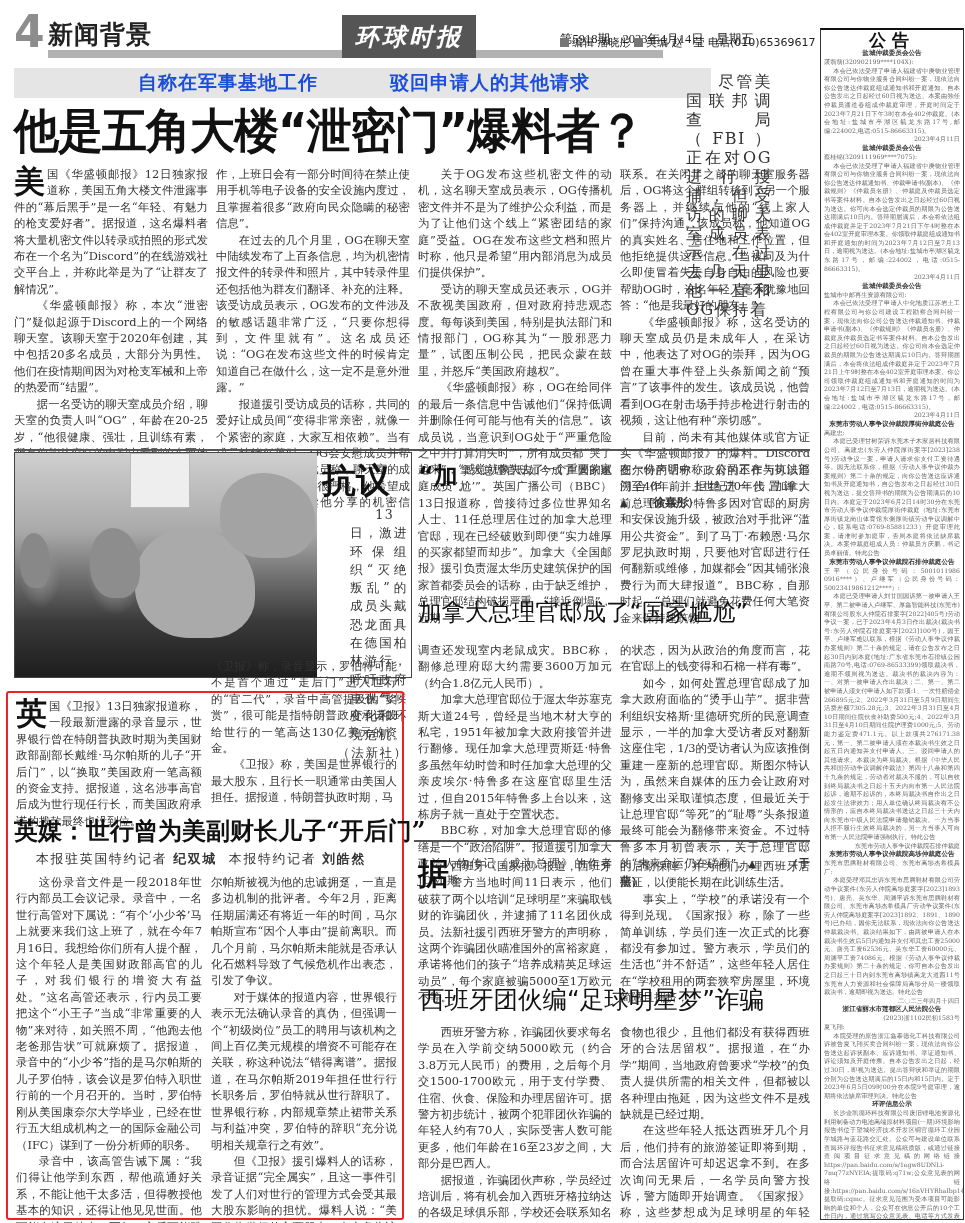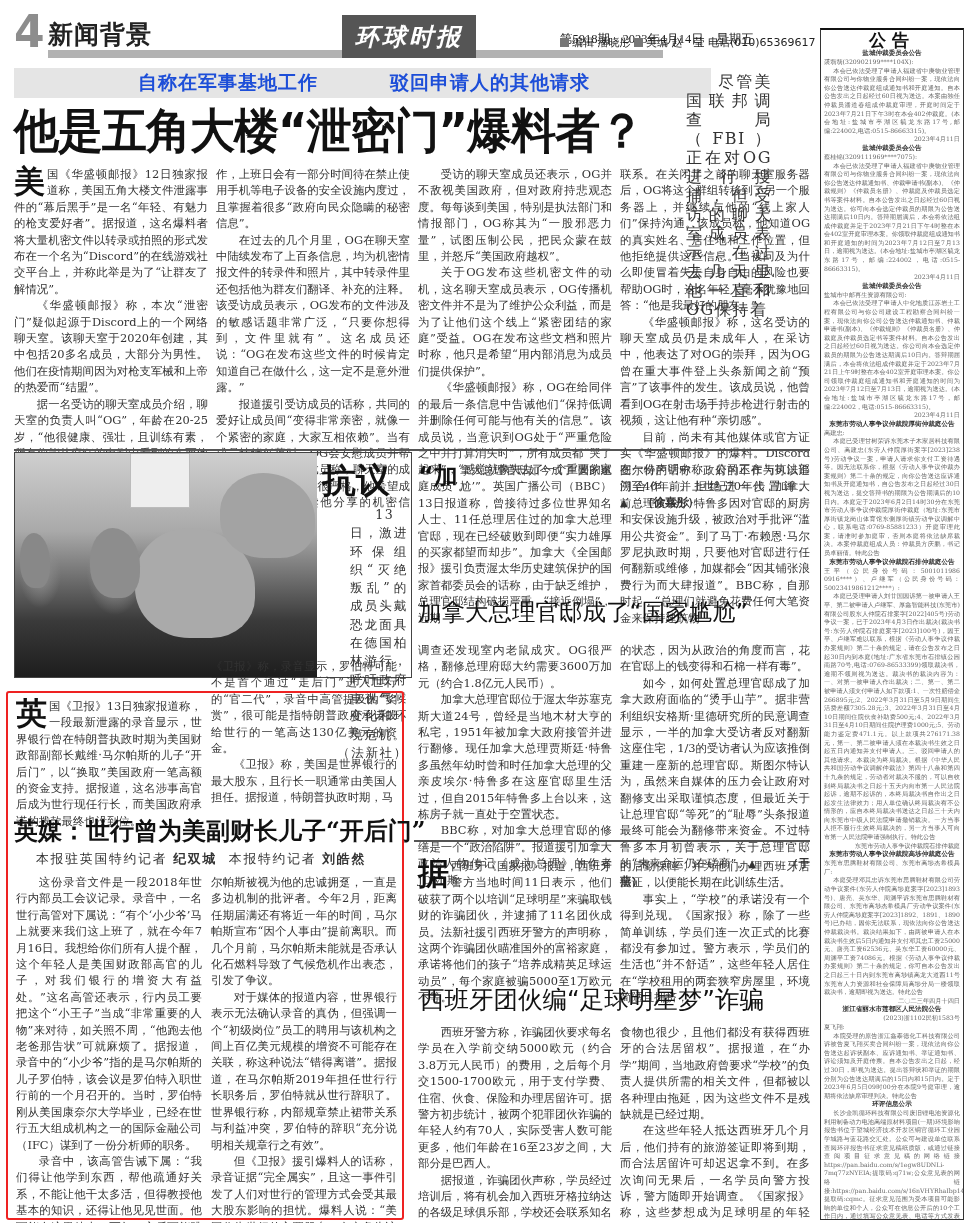--- a/index.html
+++ b/index.html
@@ -90,22 +90,22 @@
   <p class="noindent"><span class="dropcap">美</span><span>国《华盛顿邮报》12日独家报道称，美国五角大楼文件泄露事件的“幕后黑手”是一名“年轻、有魅力的枪支爱好者”。据报道，这名爆料者将大量机密文件以转录或拍照的形式发布在一个名为“Discord”的在线游戏社交平台上，并称此举是为了“让群友了解情况”。</span></p>
   <p>《华盛顿邮报》称，本次“泄密门”疑似起源于Discord上的一个网络聊天室。该聊天室于2020年创建，其中包括20多名成员，大部分为男性。他们在疫情期间因为对枪支军械和上帝的热爱而“结盟”。</p>
   <p>据一名受访的聊天室成员介绍，聊天室的负责人叫“OG”，年龄在20-25岁，“他很健康、强壮，且训练有素，所有你能从疯狂的电影中看到的东西他都具备”。据报道，“OG”是原始黑帮的俚语。OG声称自己在某“军事基地”工</p>
 </div>
 <div class="abs col" style="left:216px; top:166px; width:194px;">
   <p class="noindent">作，上班日会有一部分时间待在禁止使用手机等电子设备的安全设施内度过，且掌握着很多“政府向民众隐瞒的秘密信息”。</p>
   <p>在过去的几个月里，OG在聊天室中陆续发布了上百条信息，均为机密情报文件的转录件和照片，其中转录件里还包括他为群友们翻译、补充的注释。该受访成员表示，OG发布的文件涉及的敏感话题非常广泛，“只要你想得到，文件里就有”。这名成员还说：“OG在发布这些文件的时候肯定知道自己在做什么，这一定不是意外泄露。”</p>
   <p>报道援引受访成员的话称，共同的爱好让成员间“变得非常亲密，就像一个紧密的家庭，大家互相依赖”。当有成员情绪低落时，OG会安慰成员并帮助其稳定情绪。该成员称，聊天室的成员都服从OG，“OG很严格，他希望成员们都能仔细阅读他分享的机密信息”。</p>
 </div>
 <div class="abs col" style="left:418px; top:166px; width:194px;">
+  <p>关于OG发布这些机密文件的动机，这名聊天室成员表示，OG传播机密文件并不是为了维护公众利益，而是为了让他们这个线上“紧密团结的家庭”受益。OG在发布这些文档和照片时称，他只是希望“用内部消息为成员们提供保护”。</p>
   <p>受访的聊天室成员还表示，OG并不敌视美国政府，但对政府持悲观态度。每每谈到美国，特别是执法部门和情报部门，OG称其为“一股邪恶力量”，试图压制公民，把民众蒙在鼓里，并怒斥“美国政府越权”。</p>
-  <p>关于OG发布这些机密文件的动机，这名聊天室成员表示，OG传播机密文件并不是为了维护公众利益，而是为了让他们这个线上“紧密团结的家庭”受益。OG在发布这些文档和照片时称，他只是希望“用内部消息为成员们提供保护”。</p>
   <p>《华盛顿邮报》称，OG在给同伴的最后一条信息中告诫他们“保持低调并删除任何可能与他有关的信息”。该成员说，当意识到OG处于“严重危险之中并打算消失时”，所有成员都“哭了起来”，“感觉就像失去了一个重要的家庭成员”。</p>
 </div>
 <div class="abs col" style="left:620px; top:166px; width:190px;">
   <p class="noindent">联系。在关闭了之前的聊天室服务器后，OG将这个群组转移到了另一个服务器上，并继续与他的“线上家人们”保持沟通。该成员称，他知道OG的真实姓名、居住地和工作位置，但他拒绝提供这些信息。当被问及为什么即使冒着失去自身自由的风险也要帮助OG时，这名年轻人毫不犹豫地回答：“他是我最好的朋友。”</p>
   <p>《华盛顿邮报》称，这名受访的聊天室成员仍是未成年人，在采访中，他表达了对OG的崇拜，因为OG曾在重大事件登上头条新闻之前“预言”了该事件的发生。该成员说，他曾看到OG在射击场手持步枪进行射击的视频，这让他有种“亲切感”。</p>
   <p><span>目前，尚未有其他媒体或官方证实《华盛顿邮报》的爆料。Discord在一份声明中称，公司正在与执法部门合作，并拒绝进一步置评。</span><span class="end-mark">▲</span>&nbsp;&nbsp;&nbsp;&nbsp;<span class="sign">（徐嘉彤）</span></p>
 </div>
 
 <div class="abs rule-mid"></div>
 
@@ -124,21 +124,21 @@
 </div>
 
 <div class="abs col" style="left:418px; top:462px; width:194px;">
   <p class="noindent"><span class="canada-quote-cap">“加</span><span>拿大总理官邸如今成了‘国家尴尬’”。英国广播公司（BBC）13日报道称，曾接待过多位世界知名人士、11任总理居住过的加拿大总理官邸，现在已经破败到即便“实力雄厚的买家都望而却步”。加拿大《全国邮报》援引负责渥太华历史建筑保护的国家首都委员会的话称，由于缺乏维护，总理官邸结构破损严重，“接近倒塌”，近期</span></p>
 </div>
 <div class="abs col" style="left:620px; top:462px; width:190px;">
   <p class="noindent">图尔特的话称，政府的不作为可以追溯至40年前。上世纪70年代，加拿大前总理皮埃尔·特鲁多因对官邸的厨房和安保设施升级，被政治对手批评“滥用公共资金”。到了马丁·布赖恩·马尔罗尼执政时期，只要他对官邸进行任何翻新或维修，加媒都会“因其铺张浪费行为而大肆报道”。BBC称，自那时起，“总理们就避免花费任何大笔资金来保持建筑物</p>
 </div>
 <div class="abs canada-headline">加拿大总理官邸成了“国家尴尬”</div>
 <div class="abs col" style="left:418px; top:642px; width:194px;">
-  <p class="noindent">调查还发现室内老鼠成灾。OG很严格，翻修总理府邸大约需要3600万加元（约合1.8亿元人民币）。</p>
+  <p class="noindent">调查还发现室内老鼠成灾。BBC称，翻修总理府邸大约需要3600万加元（约合1.8亿元人民币）。</p>
   <p>加拿大总理官邸位于渥太华苏塞克斯大道24号，曾经是当地木材大亨的私宅，1951年被加拿大政府接管并进行翻修。现任加拿大总理贾斯廷·特鲁多虽然年幼时曾和时任加拿大总理的父亲皮埃尔·特鲁多在这座官邸里生活过，但自2015年特鲁多上台以来，这栋房子就一直处于空置状态。</p>
   <p>BBC称，对加拿大总理官邸的修缮是一个“政治陷阱”。报道援引加拿大政治人物传记《成为总理》的作者JDM·斯</p>
 </div>
 <div class="abs col" style="left:620px; top:642px; width:190px;">
   <p class="noindent">的状态，因为从政治的角度而言，花在官邸上的钱变得和石棉一样有毒”。</p>
   <p><span>如今，如何处置总理官邸成了加拿大政府面临的“烫手山芋”。据非营利组织安格斯·里德研究所的民意调查显示，一半的加拿大受访者反对翻新这座住宅，1/3的受访者认为应该推倒重建一座新的总理官邸。斯图尔特认为，虽然来自媒体的压力会让政府对翻修支出采取谨慎态度，但最近关于让总理官邸“等死”的“耻辱”头条报道最终可能会为翻修带来资金。不过特鲁多本月初曾表示，关于总理官邸的“未来命运仍在磋商”。</span><span class="end-mark">▲</span>&nbsp;&nbsp;&nbsp;&nbsp;&nbsp;&nbsp;&nbsp;&nbsp;<span class="sign">（于　燕）</span></p>
 </div>
 <div class="abs rule-canada-bottom"></div>
 
 <div class="abs red-box"></div>

